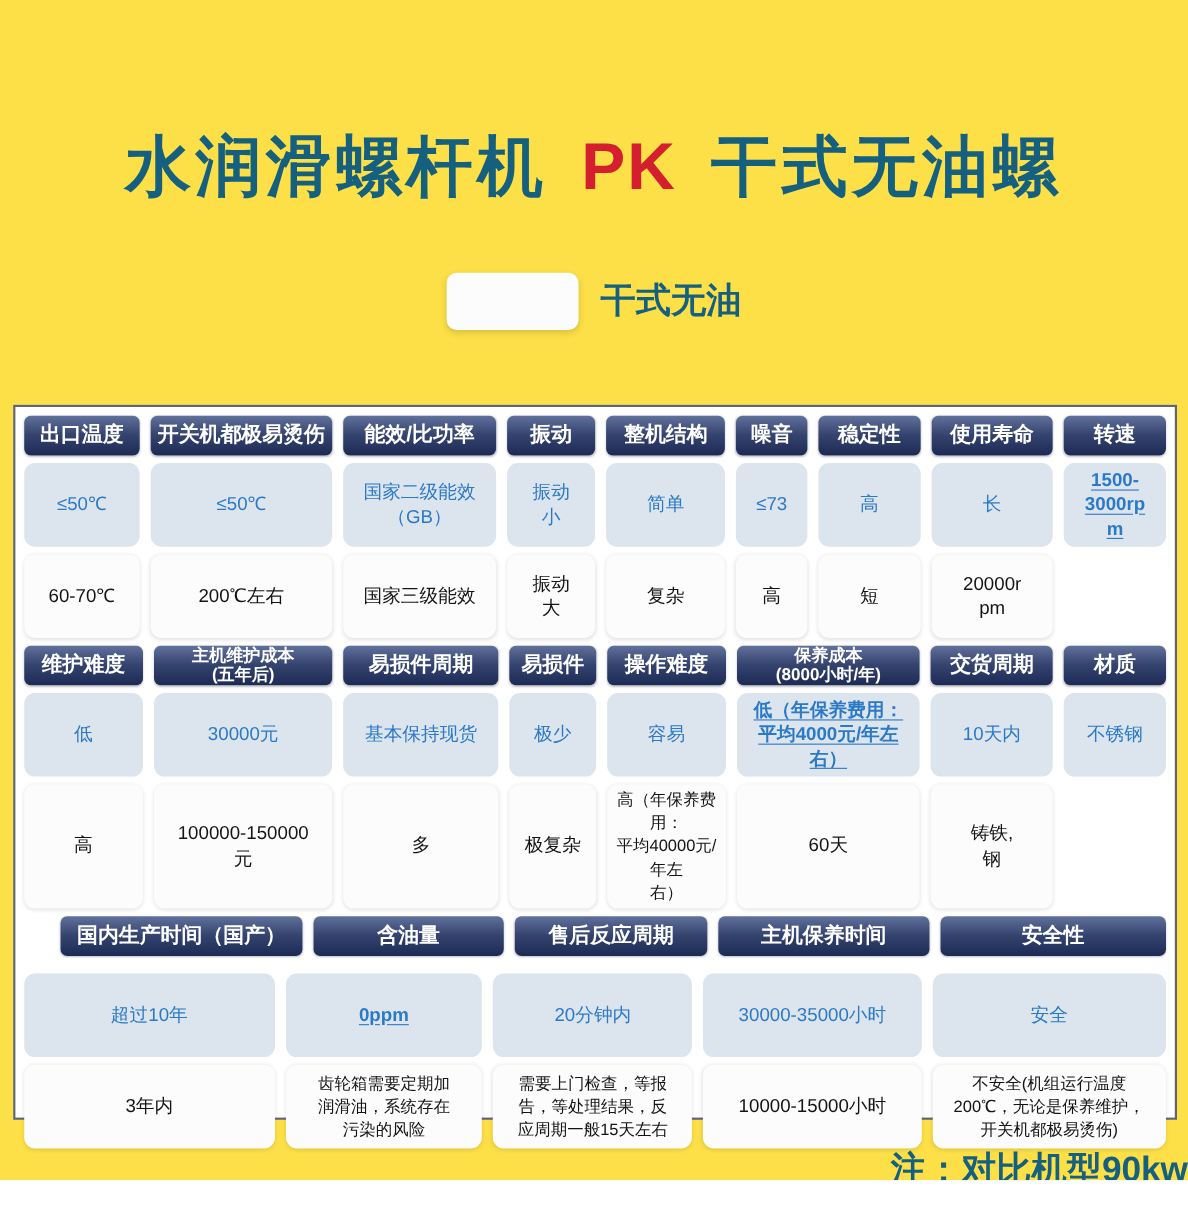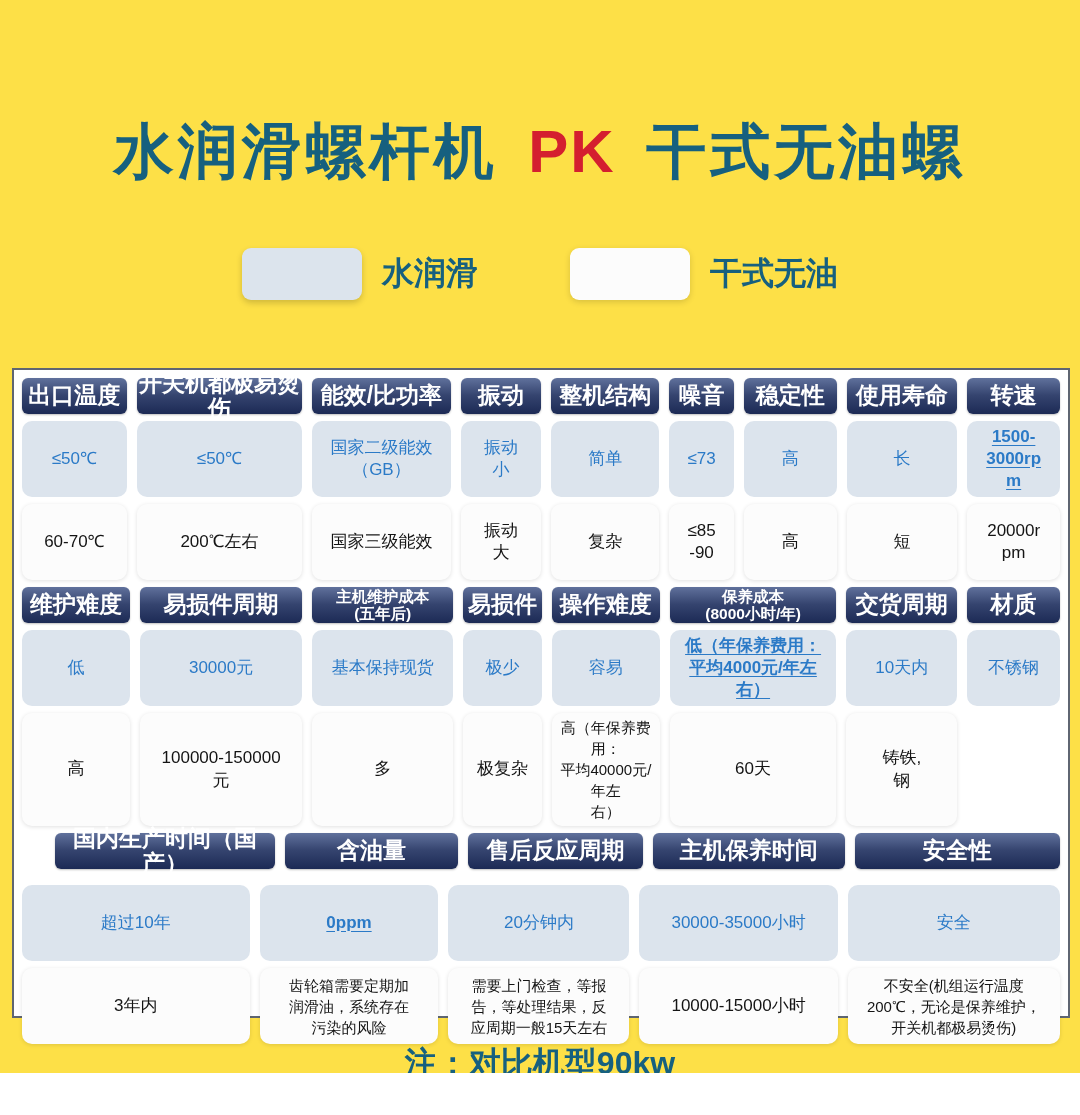--- a/index.html
+++ b/index.html
@@ -22,57 +22,53 @@
 
   
   .table-frame{position:absolute;left:12px;top:368px;width:1058px;height:650px;
                box-sizing:border-box;border:2px solid var(--frame-border);background:#fff;
                padding:8px 8px 6px 8px;}
   .trow{display:grid;column-gap:10px;margin-bottom:7px;}
   .header-row .hcell{height:36px;}
   .water-row>div,.dry-row>div{min-height:76px;}
 
   .hcell{display:flex;align-items:center;justify-content:center;text-align:center;
-         border-radius:6px;color:#fff;font-weight:bold;font-size:23px;line-height:1.1;
+         border-radius:6px;color:#fff;font-weight:bold;font-size:19px;line-height:1.1;
          white-space:pre-line;
          background:linear-gradient(180deg,var(--header-gradient-top) 0%,#35446f 48%,var(--header-gradient-bottom) 100%);
          box-shadow:0 1px 2px rgba(0,0,0,.25);}
   .hcell.multi{font-size:15.5px;line-height:1.1;}
 
   .wcell{display:flex;align-items:center;justify-content:center;text-align:center;
          background:var(--water-cell-bg);color:var(--water-text);border-radius:10px;
          font-size:17px;line-height:1.3;white-space:pre-line;padding:4px 4px;box-sizing:border-box;}
   .wcell.emph{font-weight:bold;text-decoration:underline;text-underline-offset:3px;}
 
   .dcell{display:flex;align-items:center;justify-content:center;text-align:center;
          background:var(--dry-cell-bg);color:var(--dry-text);border-radius:10px;
          font-size:17px;line-height:1.3;white-space:pre-line;padding:4px 4px;box-sizing:border-box;
          box-shadow:0 1px 4px rgba(0,0,0,.12);}
   .dry-row .dcell.multi3{font-size:15px;line-height:1.4;}
 
   
-  .note{position:absolute;top:1042px;left:0;width:100%;text-align:center;
+  .note{position:absolute;top:1042px;left:0;width:100%;text-align:right;
         font-size:32px;font-weight:bold;color:var(--title-text);}
 </style>
 </head>
 <body>
 
 <div class="page">
 
   <div class="title">
     <span>水润滑螺杆机</span>
     <span class="pk">PK</span>
     <span>干式无油螺</span>
   </div>
 
   <div class="legend">
-    <div class="legend-item">
-      <span class="swatch water"></span>
-      <span class="legend-label">水润滑</span>
-    </div>
     <div class="legend-item">
       <span class="swatch dry"></span>
       <span class="legend-label">干式无油</span>
     </div>
   </div>
 
   <div class="table-frame" id="table-root">
       <div class="trow header-row" style="grid-template-columns: 105fr 166fr 139fr 81fr 108fr 65fr 93fr 111fr 93fr;">
         <div class="hcell">出口温度</div>
         <div class="hcell">开关机都极易烫伤</div>
@@ -99,32 +95,30 @@
 3000rp
 m</div>
       </div>
       <div class="trow dry-row" style="grid-template-columns: 105fr 166fr 139fr 81fr 108fr 65fr 93fr 111fr 93fr;">
         <div class="dcell">60-70℃</div>
         <div class="dcell">200℃左右</div>
         <div class="dcell">国家三级能效</div>
         <div class="dcell multi">振动
 大</div>
         <div class="dcell">复杂</div>
-        <div class="dcell multi">≤85
--90</div>
         <div class="dcell">高</div>
         <div class="dcell">短</div>
         <div class="dcell multi">20000r
 pm</div>
       </div>
       <div class="trow header-row" style="grid-template-columns: 108fr 163fr 141fr 79fr 108fr 167fr 111fr 93fr;">
         <div class="hcell">维护难度</div>
-        <div class="hcell">易损件周期</div>
         <div class="hcell multi">主机维护成本
 (五年后)</div>
+        <div class="hcell">易损件周期</div>
         <div class="hcell">易损件</div>
         <div class="hcell">操作难度</div>
         <div class="hcell multi">保养成本
 (8000小时/年)</div>
         <div class="hcell">交货周期</div>
         <div class="hcell">材质</div>
       </div>
       <div class="trow water-row" style="grid-template-columns: 108fr 163fr 141fr 79fr 108fr 167fr 111fr 93fr;">
         <div class="wcell">低</div>
         <div class="wcell">30000元</div>

